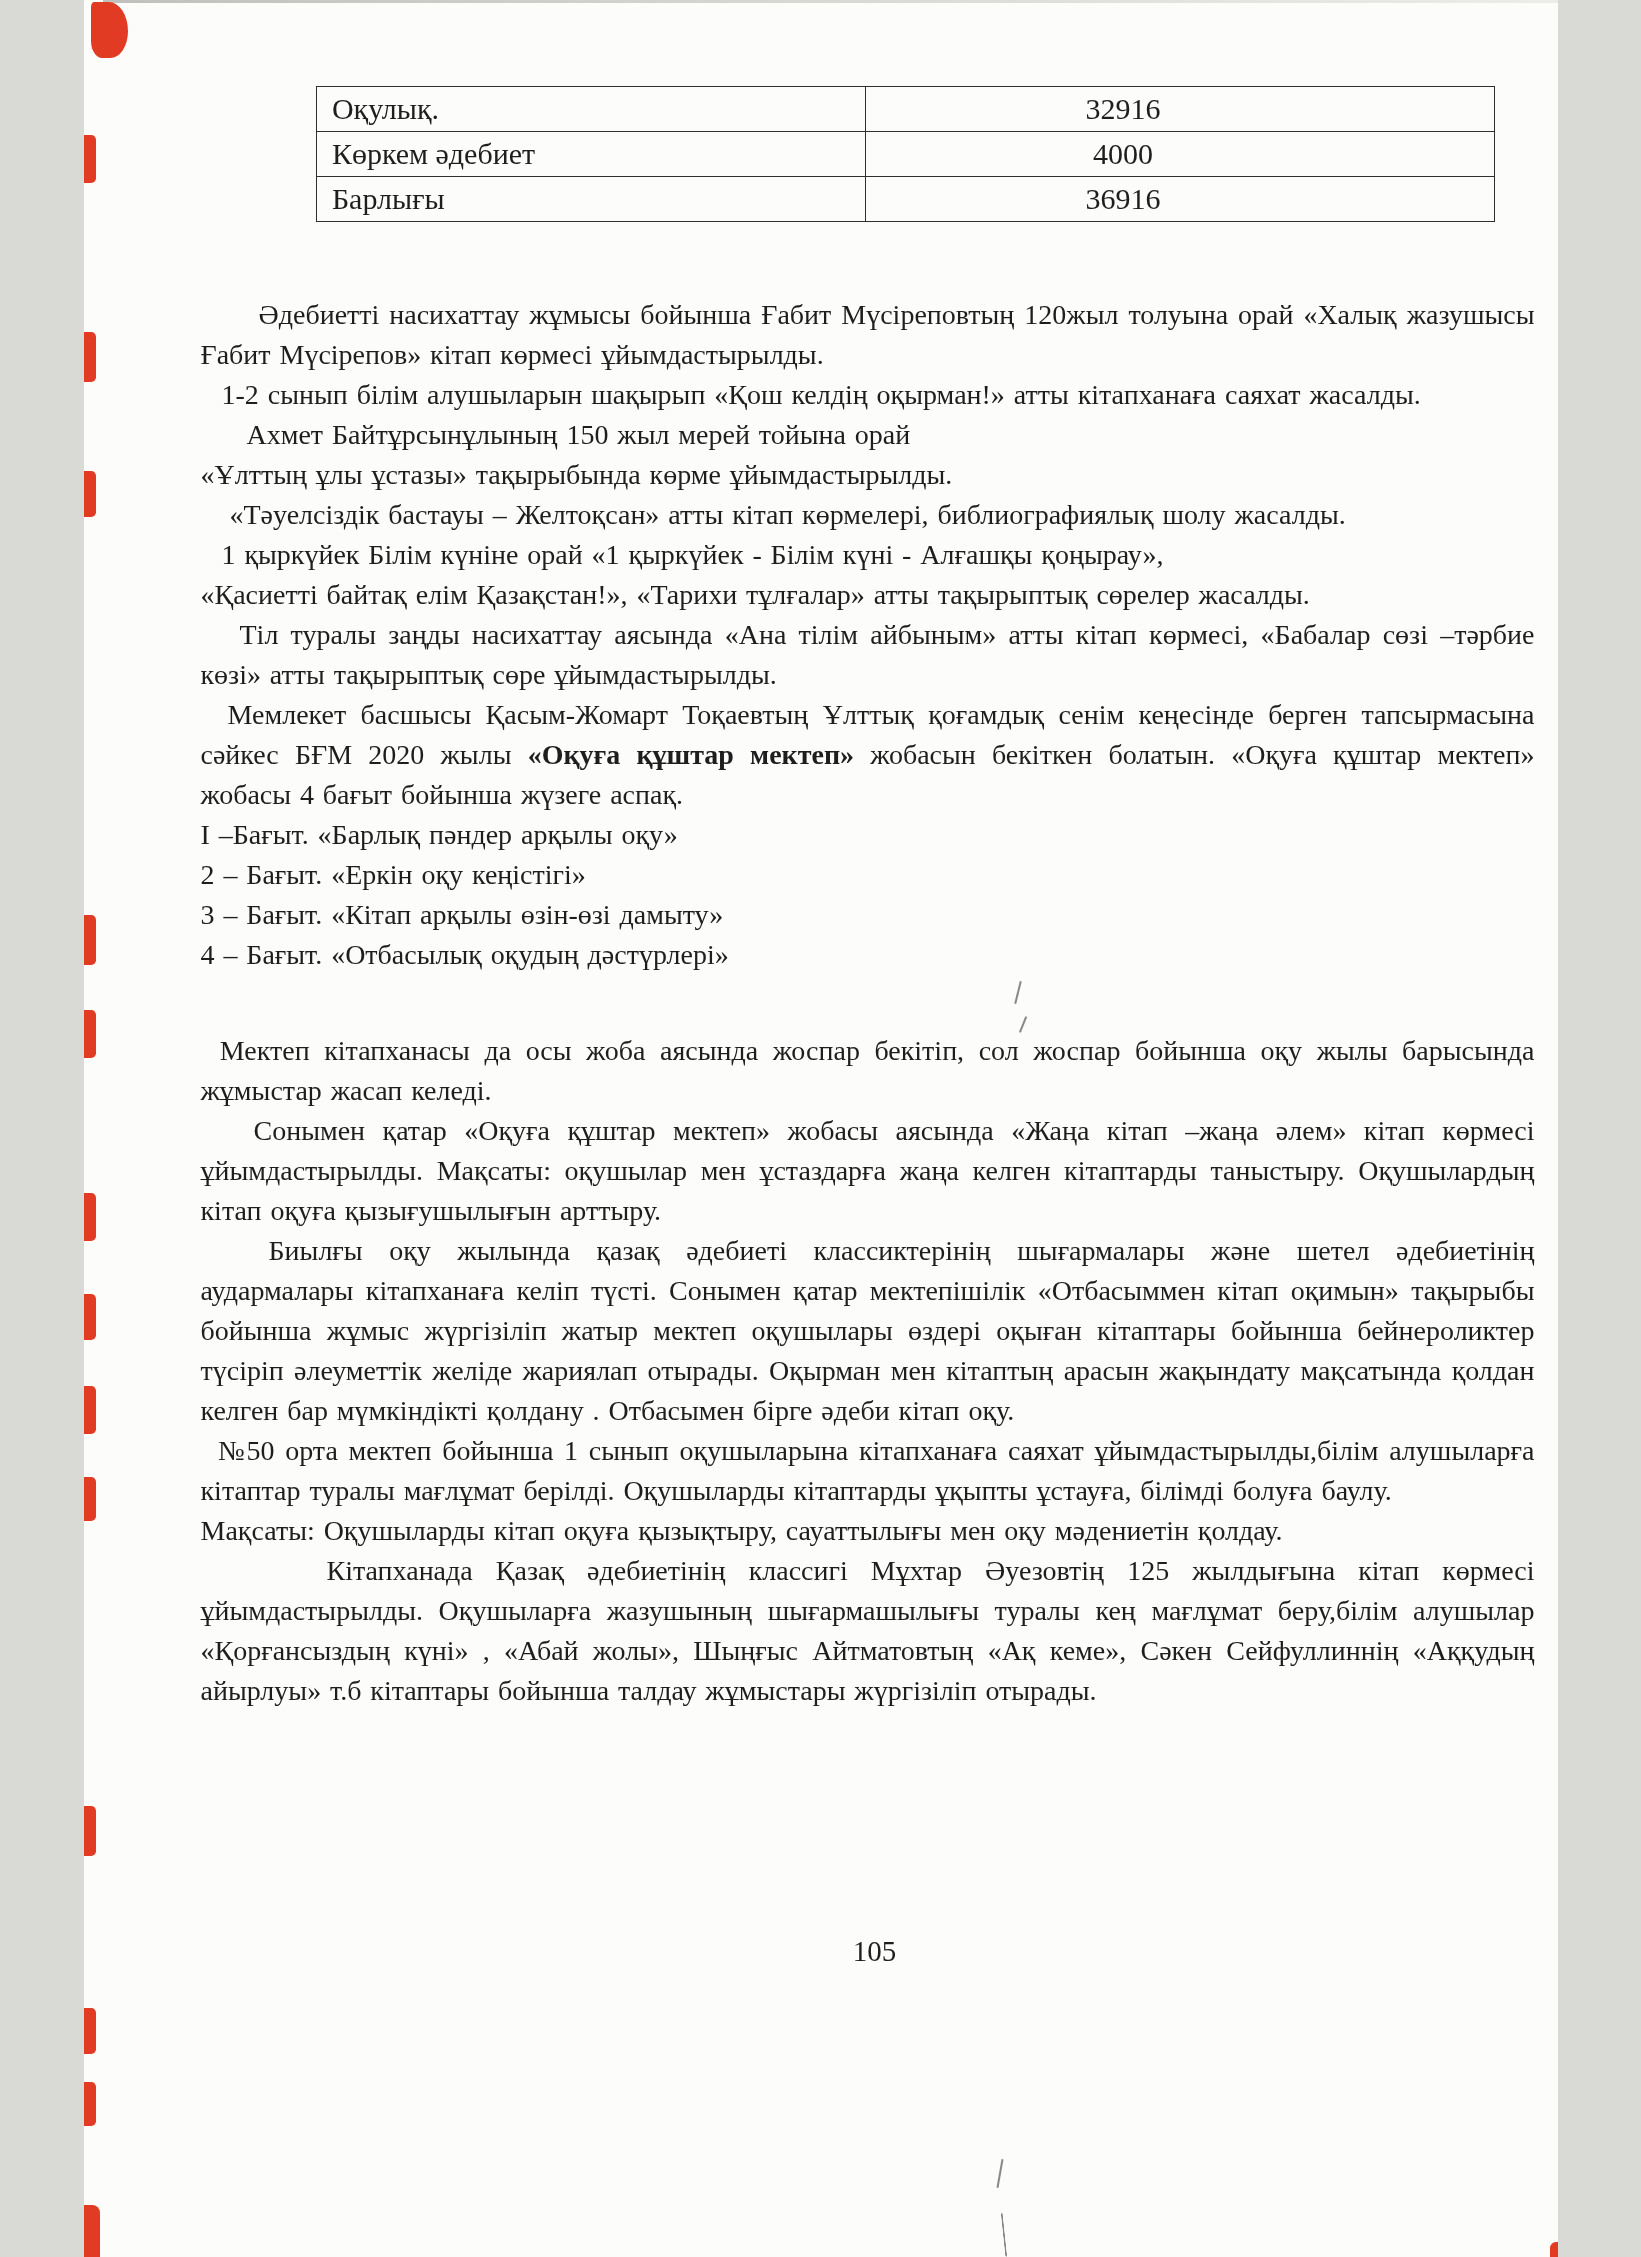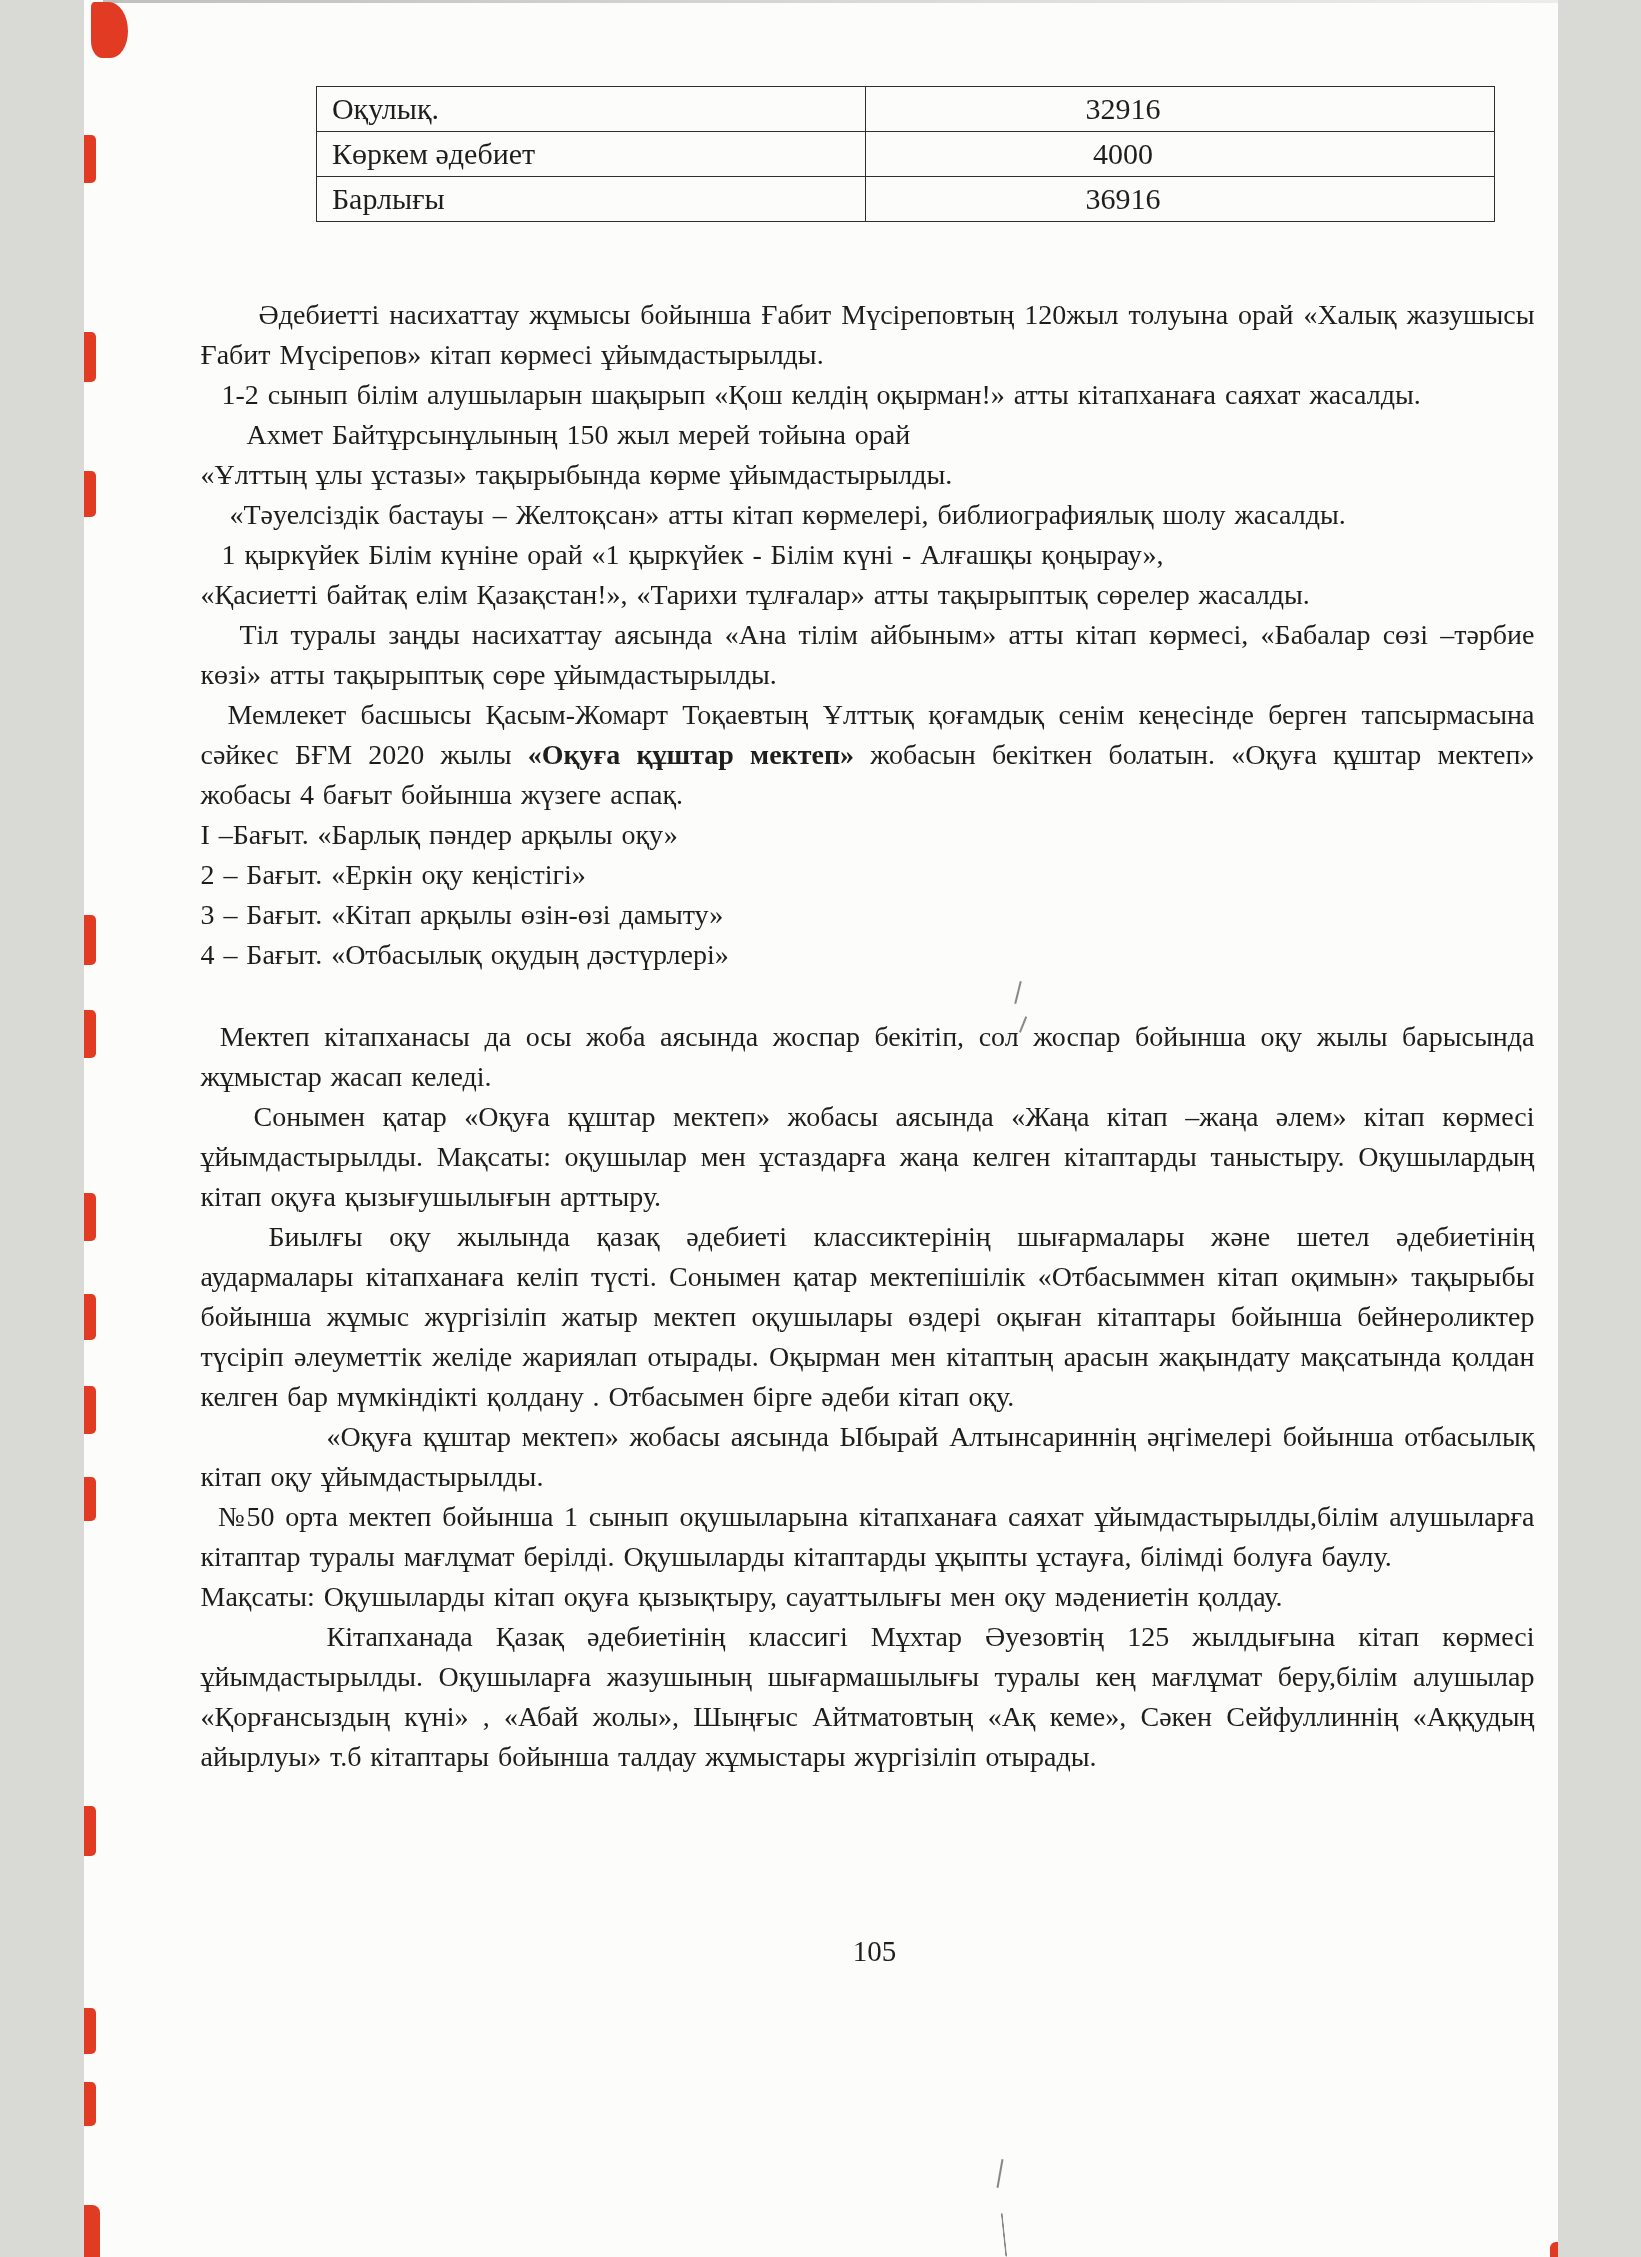--- a/index.html
+++ b/index.html
@@ -93,24 +93,23 @@
       <p><span>«Ұлттың ұлы ұстазы» тақырыбында көрме ұйымдастырылды.</span></p>
       <p style="text-indent: 29px;"><span>«Тәуелсіздік бастауы – Желтоқсан» атты кітап көрмелері, библиографиялық шолу жасалды.</span></p>
       <p style="text-indent: 21px;"><span>1 қыркүйек Білім күніне орай «1 қыркүйек - Білім күні - Алғашқы қоңырау»,</span></p>
       <p><span>«Қасиетті байтақ елім Қазақстан!», «Тарихи тұлғалар» атты тақырыптық сөрелер жасалды.</span></p>
       <p style="text-indent: 39px;"><span>Тіл туралы заңды насихаттау аясында «Ана тілім айбыным» атты кітап көрмесі, «Бабалар сөзі –тәрбие көзі» атты тақырыптық сөре ұйымдастырылды.</span></p>
       <p style="text-indent: 27px;"><span>Мемлекет басшысы Қасым-Жомарт Тоқаевтың Ұлттық қоғамдық сенім кеңесінде берген тапсырмасына сәйкес БҒМ 2020 жылы </span><span class="bold">«Оқуға құштар мектеп»</span><span> жобасын бекіткен болатын. «Оқуға құштар мектеп» жобасы 4 бағыт бойынша жүзеге аспақ.</span></p>
       <p><span>І –Бағыт. «Барлық пәндер арқылы оқу»</span></p>
       <p><span>2 – Бағыт. «Еркін оқу кеңістігі»</span></p>
       <p><span>3 – Бағыт. «Кітап арқылы өзін-өзі дамыту»</span></p>
       <p><span>4 – Бағыт. «Отбасылық оқудың дәстүрлері»</span></p>
-      <p style="text-indent: 19.3px; margin-top: 42px;"><span>Мектеп кітапханасы да осы жоба аясында жоспар бекітіп, сол жоспар бойынша оқу жылы барысында жұмыстар жасап келеді.</span></p>
+      <p style="text-indent: 19.3px; margin-top: 56px;"><span>Мектеп кітапханасы да осы жоба аясында жоспар бекітіп, сол жоспар бойынша оқу жылы барысында жұмыстар жасап келеді.</span></p>
       <p style="text-indent: 53px;"><span>Сонымен қатар «Оқуға құштар мектеп» жобасы аясында «Жаңа кітап –жаңа әлем» кітап көрмесі ұйымдастырылды. Мақсаты: оқушылар мен ұстаздарға жаңа келген кітаптарды таныстыру. Оқушылардың кітап оқуға қызығушылығын арттыру.</span></p>
       <p style="text-indent: 68px;"><span>Биылғы оқу жылында қазақ әдебиеті классиктерінің шығармалары және шетел әдебиетінің аудармалары кітапханаға келіп түсті. Сонымен қатар мектепішілік «Отбасыммен кітап оқимын» тақырыбы бойынша жұмыс жүргізіліп жатыр мектеп оқушылары өздері оқыған кітаптары бойынша бейнероликтер түсіріп әлеуметтік желіде жариялап отырады. Оқырман мен кітаптың арасын жақындату мақсатында қолдан келген бар мүмкіндікті қолдану . Отбасымен бірге әдеби кітап оқу.</span></p>
-      <p style="text-indent: 126px;"><span>«Оқуға құштар мектеп» жобасы аясында Ыбырай Алтынсариннің әңгімелері бойынша отбасылық кітап оқу ұйымдастырылды.</span></p>
       <p style="text-indent: 17.4px;"><span>№50 орта мектеп бойынша 1 сынып оқушыларына кітапханаға саяхат ұйымдастырылды,білім алушыларға кітаптар туралы мағлұмат берілді. Оқушыларды кітаптарды ұқыпты ұстауға, білімді болуға баулу.</span></p>
       <p><span>Мақсаты: Оқушыларды кітап оқуға қызықтыру, сауаттылығы мен оқу мәдениетін қолдау.</span></p>
       <p style="text-indent: 126px;"><span>Кітапханада Қазақ әдебиетінің классигі Мұхтар Әуезовтің 125 жылдығына кітап көрмесі ұйымдастырылды. Оқушыларға жазушының шығармашылығы туралы кең мағлұмат беру,білім алушылар «Қорғансыздың күні» , «Абай жолы», Шыңғыс Айтматовтың «Ақ кеме», Сәкен Сейфуллиннің «Аққудың айырлуы» т.б кітаптары бойынша талдау жұмыстары жүргізіліп отырады.</span></p>
     </div>
 
   <div class="page-num">105</div>
 
 </div>
 
 

